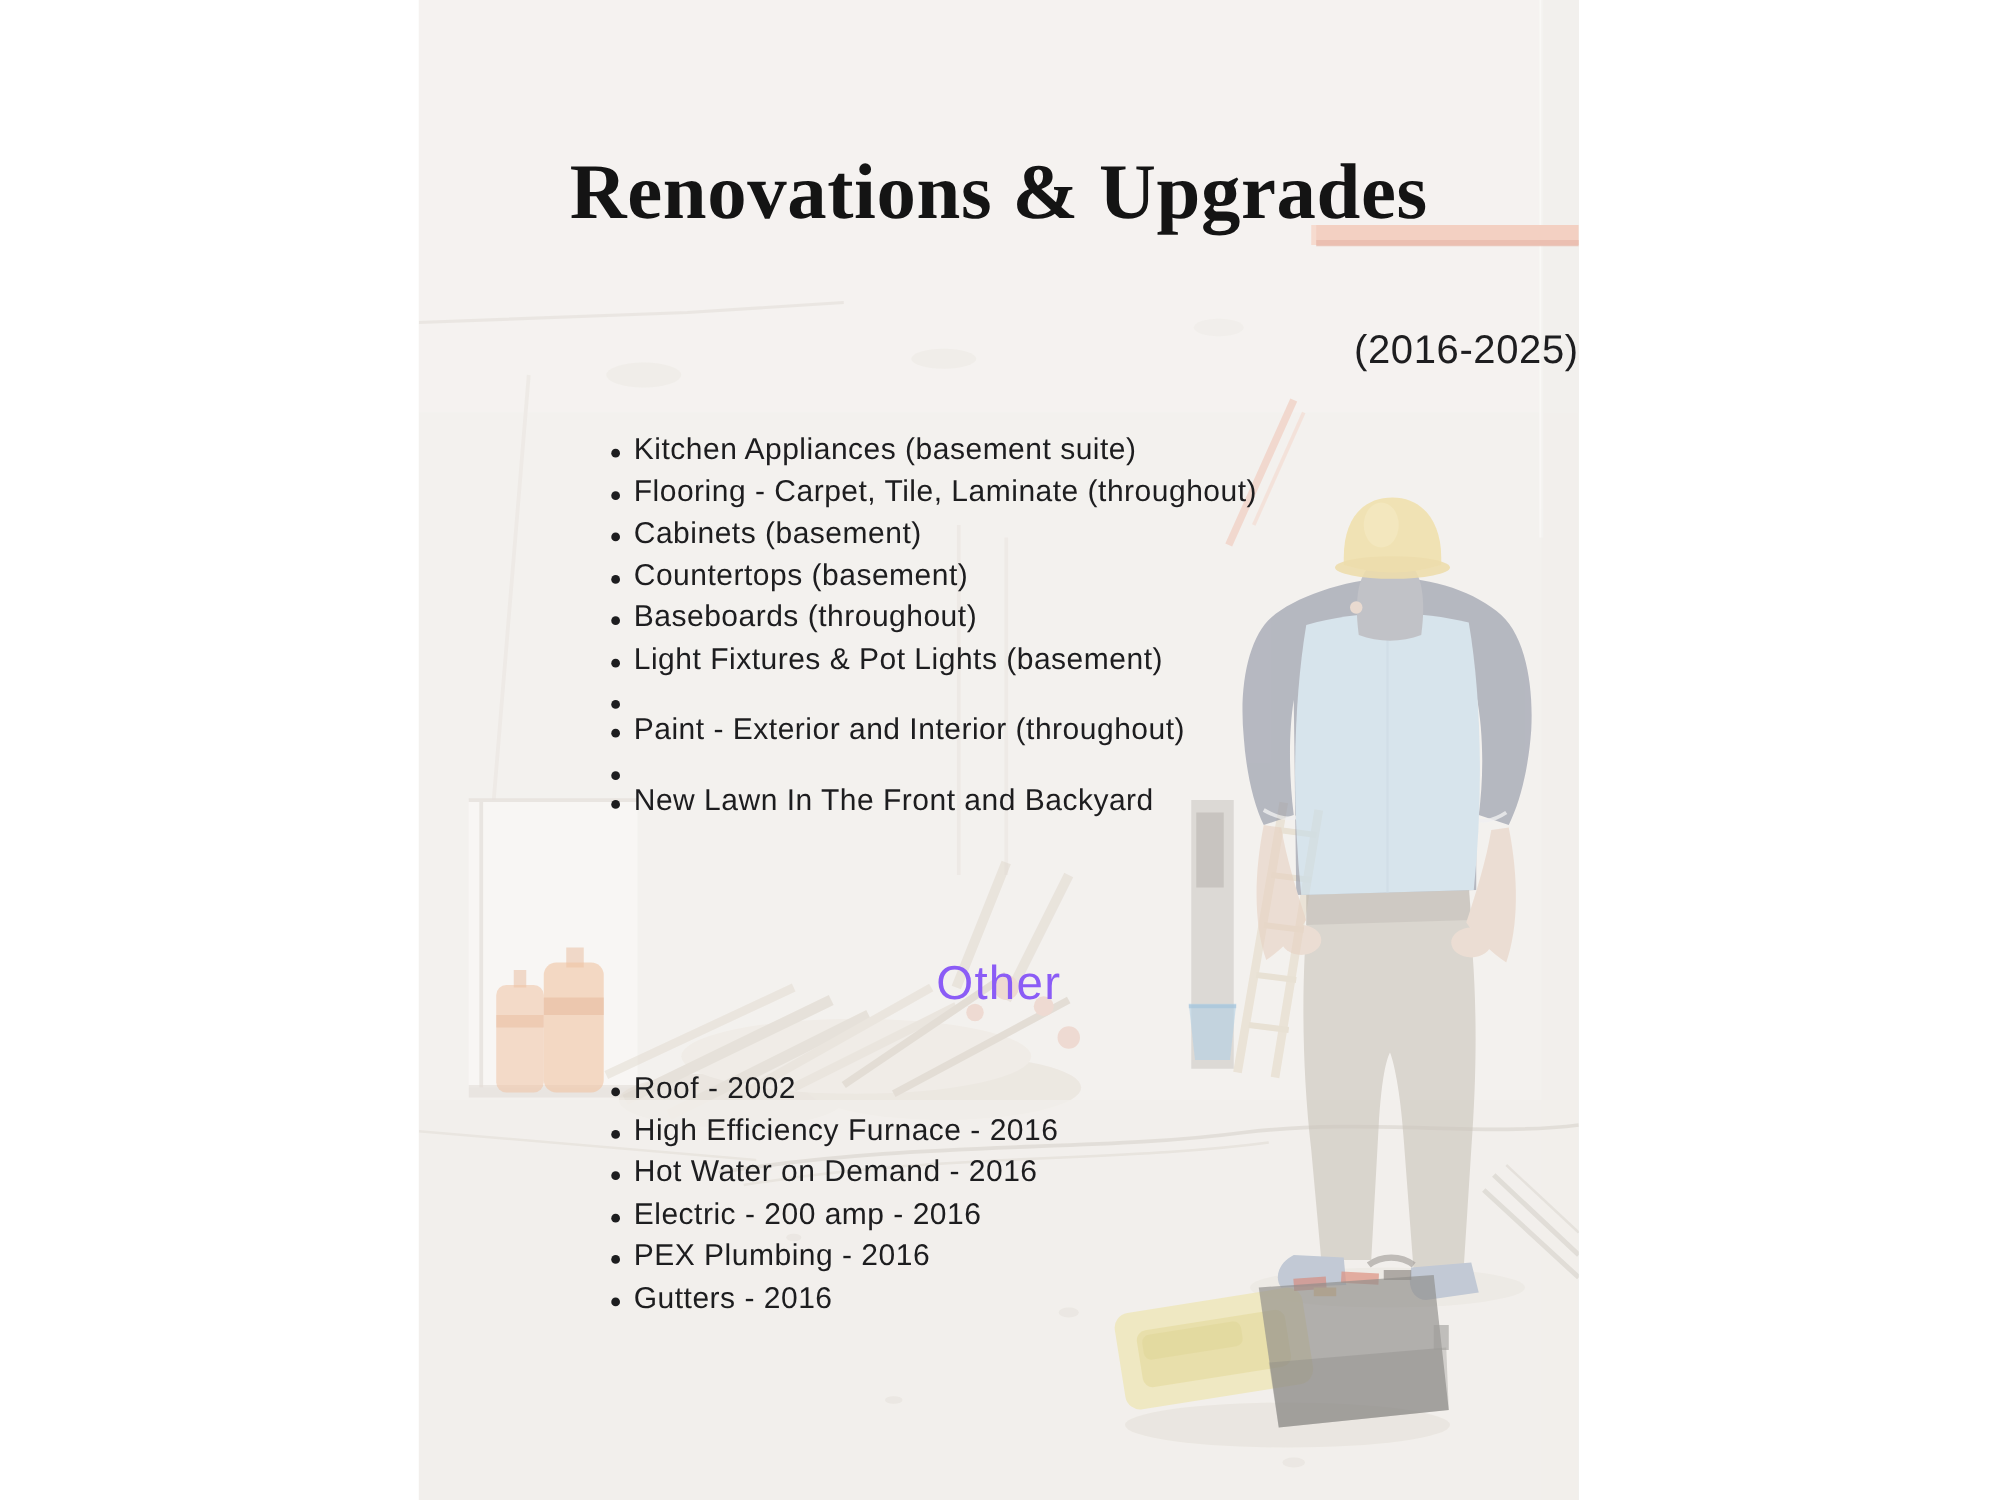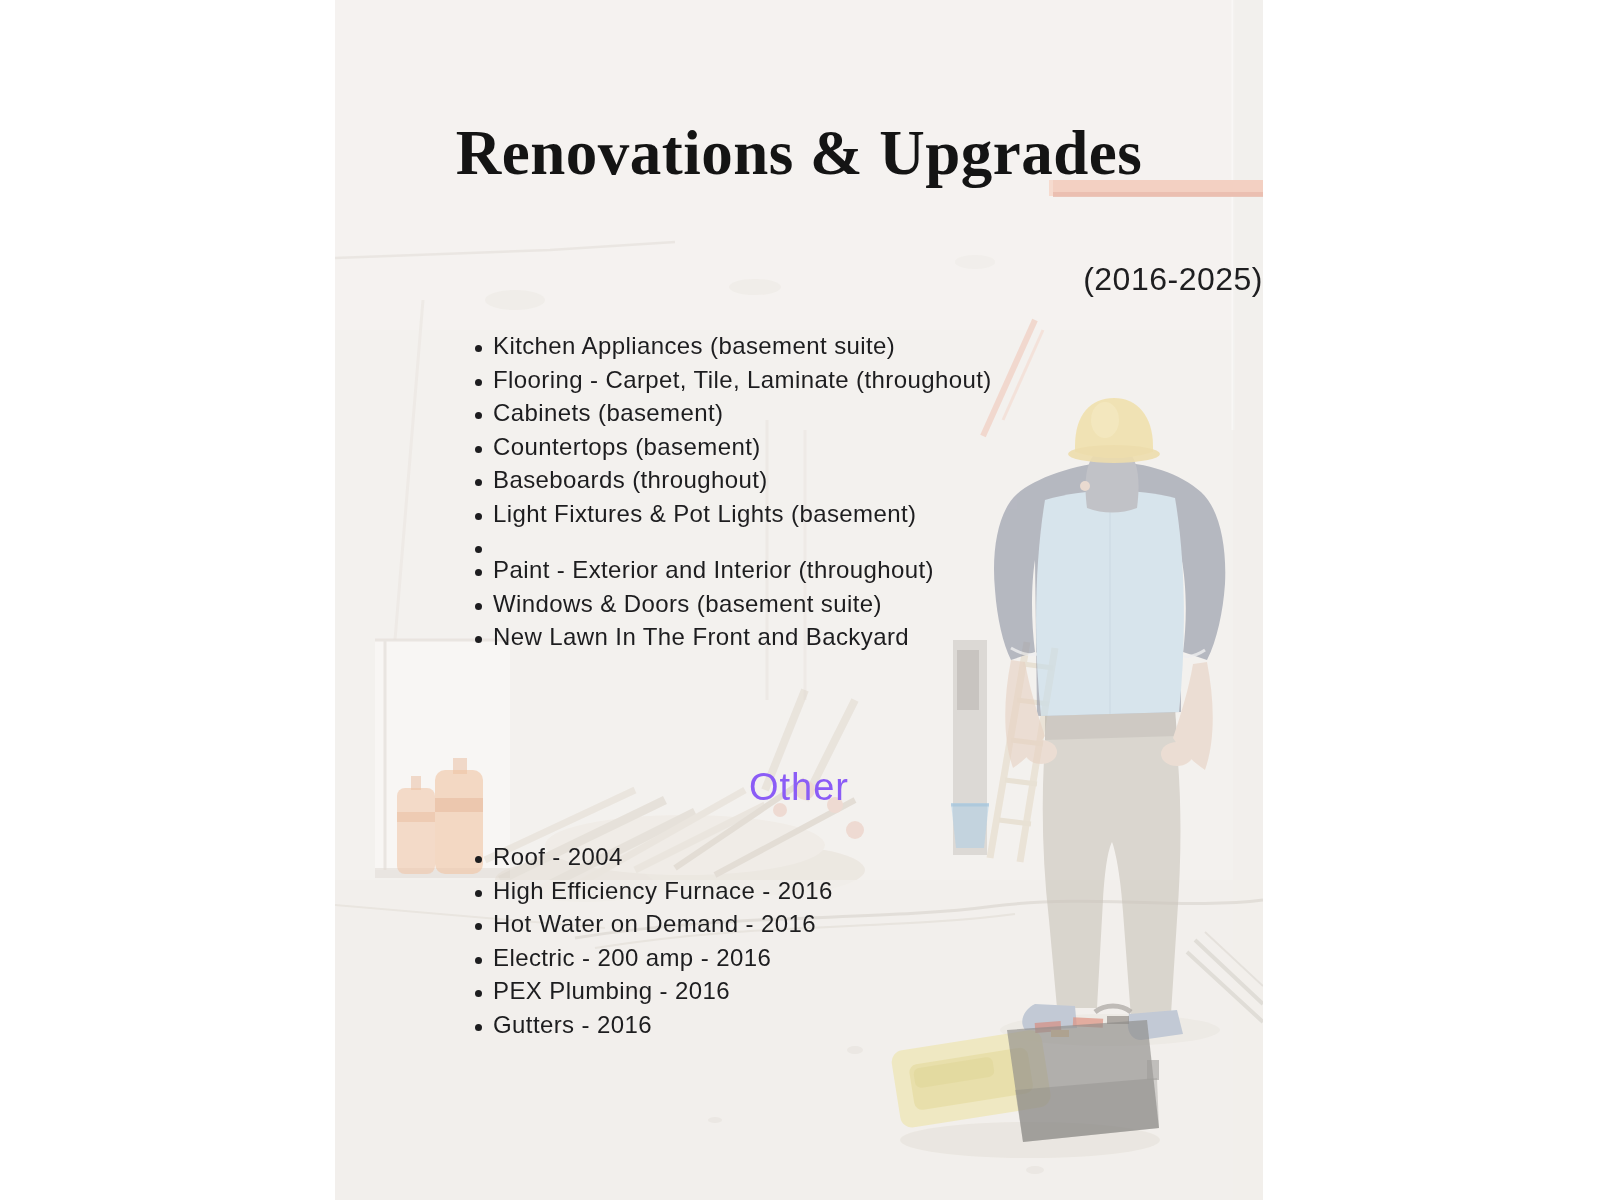--- a/index.html
+++ b/index.html
@@ -21,21 +21,21 @@
     font-family:"Liberation Serif","DejaVu Serif",serif;
     font-weight:700; font-size:63px; line-height:63px;
     letter-spacing:0.5px; color:#141414;
   }
   .subtitle {
     position:absolute; left:0; top:257px; width:100%;
     text-align:right; font-size:32px; line-height:44px;
     letter-spacing:0.5px; color:#1e1e20;
   }
   .list {
-    position:absolute; left:140px; margin:0; padding:0; list-style:none;
+    position:absolute; left:140px; margin:14px; padding:0; list-style:none;
     width:720px;
   }
   .list1 { top:329px; }
   .list2 { top:840px; }
   .list li {
     display:flex; align-items:flex-start;
     font-size:24px; line-height:33.5px; letter-spacing:0.4px; color:#1d1d1f;
   }
   .dot {
     flex:0 0 auto; width:7px; height:7px; border-radius:50%;
@@ -222,34 +222,33 @@
         </li>
         <li>
           <span class="dot"></span>
         </li>
         <li>
           <span class="dot"></span>
           <span class="item-text">Paint - Exterior and Interior (throughout)</span>
         </li>
         <li>
           <span class="dot"></span>
-          <span class="item-text">Windows &amp; Doors (basement suite)</span>
         </li>
         <li>
           <span class="dot"></span>
           <span class="item-text">New Lawn In The Front and Backyard</span>
         </li>
       </ul>
 
     <h2 class="other-heading">Other</h2>
 
     <ul class="list list2">
         <li>
           <span class="dot"></span>
-          <span class="item-text">Roof - 2004</span>
+          <span class="item-text">Roof - 2002</span>
         </li>
         <li>
           <span class="dot"></span>
           <span class="item-text">High Efficiency Furnace - 2016</span>
         </li>
         <li>
           <span class="dot"></span>
           <span class="item-text">Hot Water on Demand - 2016</span>
         </li>
         <li>

